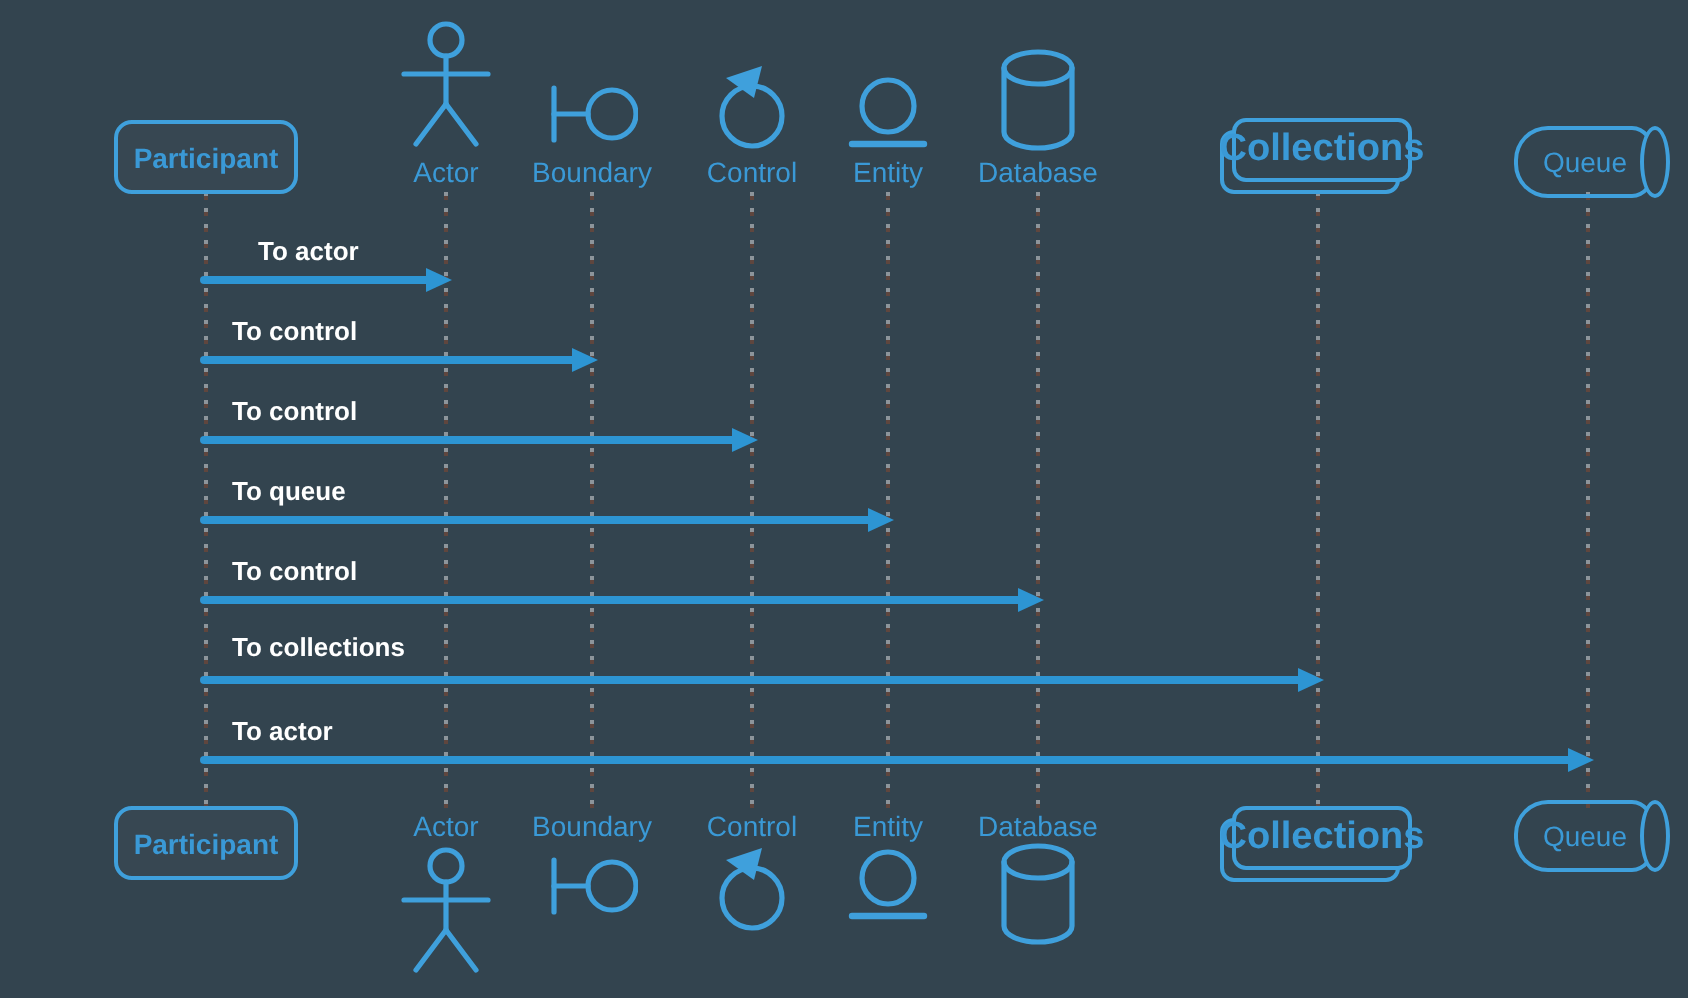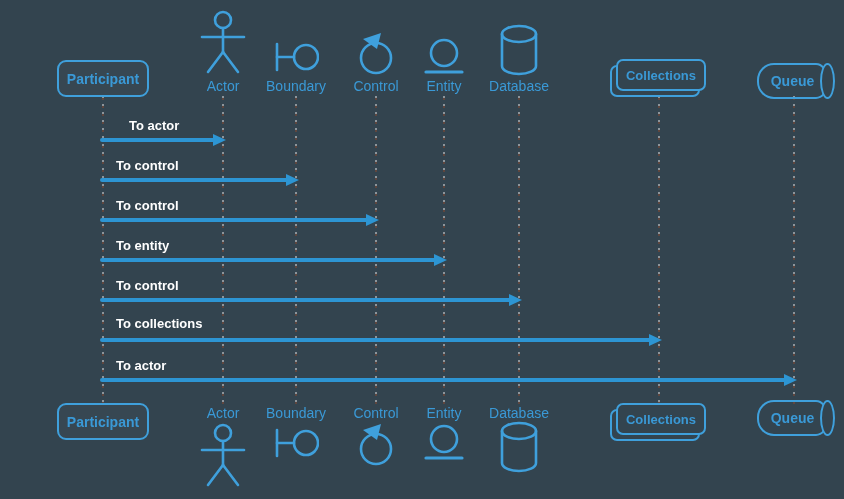--- a/index.html
+++ b/index.html
@@ -21,26 +21,26 @@
   .node,.icon-wrap,.node-label{position:absolute;z-index:2;}
   .node-label{color:var(--label);font-weight:normal;font-size:14px;text-align:center;width:120px;height:16px;line-height:16px;}
 
   .box-node{position:absolute;z-index:2;border:2px solid var(--accent);border-radius:9px;
     color:var(--label);font-weight:bold;font-size:14px;display:flex;align-items:center;justify-content:center;
     box-sizing:border-box;background:rgba(255,255,255,0.02);}
 
   .collections-node{position:absolute;z-index:2;}
   .col-back{position:absolute;left:0;top:6px;right:6px;bottom:0;border:2px solid var(--accent);border-radius:7px;box-sizing:border-box;}
   .col-front{position:absolute;left:6px;top:0;right:0;bottom:6px;border:2px solid var(--accent);border-radius:7px;box-sizing:border-box;
-    background:var(--bg);color:var(--label);font-weight:bold;font-size:13px;display:flex;align-items:center;justify-content:center;}
+    background:var(--bg);color:var(--label);font-weight:bold;font-size:19px;display:flex;align-items:center;justify-content:center;}
 
   .queue-node{position:absolute;z-index:2;}
   .q-body{position:absolute;left:0;top:0;bottom:0;right:7px;border:2px solid var(--accent);box-sizing:border-box;
     border-radius:17px 12px 12px 17px / 17px 15px 15px 17px;
-    color:var(--label);font-weight:bold;font-size:14px;display:flex;align-items:center;justify-content:center;}
+    color:var(--label);font-weight:normal;font-size:14px;display:flex;align-items:center;justify-content:center;}
   .q-cap{position:absolute;right:0;top:0;bottom:0;width:15px;border:2px solid var(--accent);border-radius:50%;
     box-sizing:border-box;background:var(--bg);}
 
   .icon-wrap svg{display:block;}
   .icon-wrap svg *{stroke:var(--accent);stroke-width:2.6;fill:none;stroke-linecap:round;stroke-linejoin:round;}
   .icon-wrap svg .fill{fill:var(--accent);stroke:none;}
   .icon-wrap svg .thick{stroke-width:3.2;}
 
   .msg-label{position:absolute;z-index:3;color:var(--msg);font-weight:bold;font-size:13px;white-space:nowrap;}
   .msg-line{position:absolute;z-index:3;height:4px;background:var(--arrow);border-radius:2px;}
@@ -157,21 +157,21 @@
     </div>
     <div class="msg-label" style="left:129px;top:118px">To actor</div>
     <div class="msg-line" style="left:100px;top:138px;width:115px"></div>
     <div class="msg-head" style="left:213px;top:134px"></div>
     <div class="msg-label" style="left:116px;top:158px">To control</div>
     <div class="msg-line" style="left:100px;top:178px;width:188px"></div>
     <div class="msg-head" style="left:286px;top:174px"></div>
     <div class="msg-label" style="left:116px;top:198px">To control</div>
     <div class="msg-line" style="left:100px;top:218px;width:268px"></div>
     <div class="msg-head" style="left:366px;top:214px"></div>
-    <div class="msg-label" style="left:116px;top:238px">To entity</div>
+    <div class="msg-label" style="left:116px;top:238px">To queue</div>
     <div class="msg-line" style="left:100px;top:258px;width:336px"></div>
     <div class="msg-head" style="left:434px;top:254px"></div>
     <div class="msg-label" style="left:116px;top:278px">To control</div>
     <div class="msg-line" style="left:100px;top:298px;width:411px"></div>
     <div class="msg-head" style="left:509px;top:294px"></div>
     <div class="msg-label" style="left:116px;top:316px">To collections</div>
     <div class="msg-line" style="left:100px;top:338px;width:551px"></div>
     <div class="msg-head" style="left:649px;top:334px"></div>
     <div class="msg-label" style="left:116px;top:358px">To actor</div>
     <div class="msg-line" style="left:100px;top:378px;width:686px"></div>

